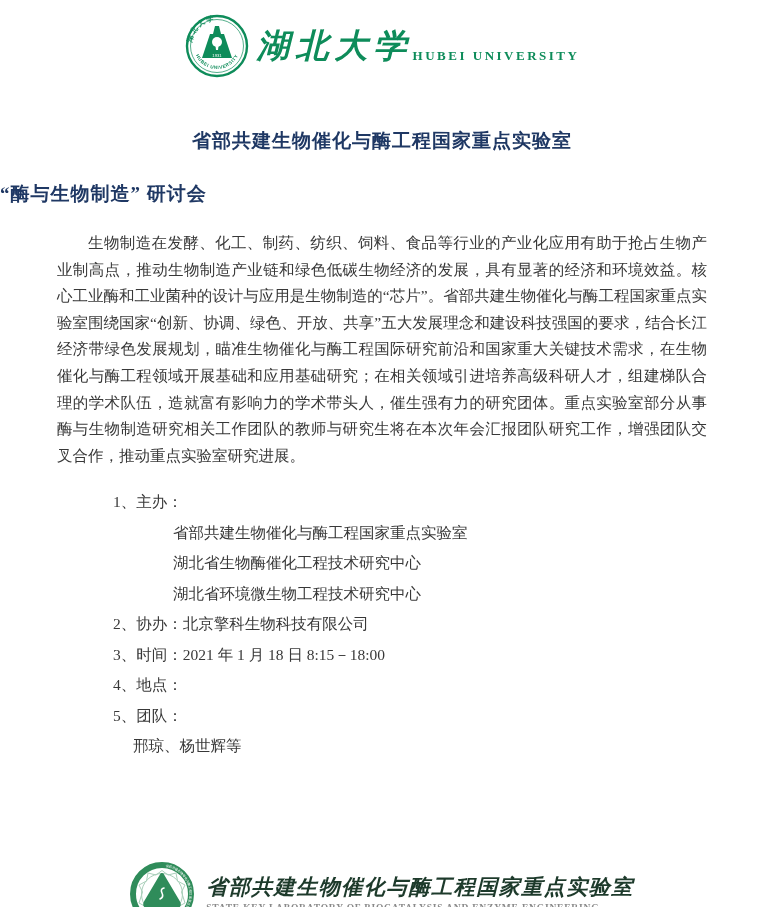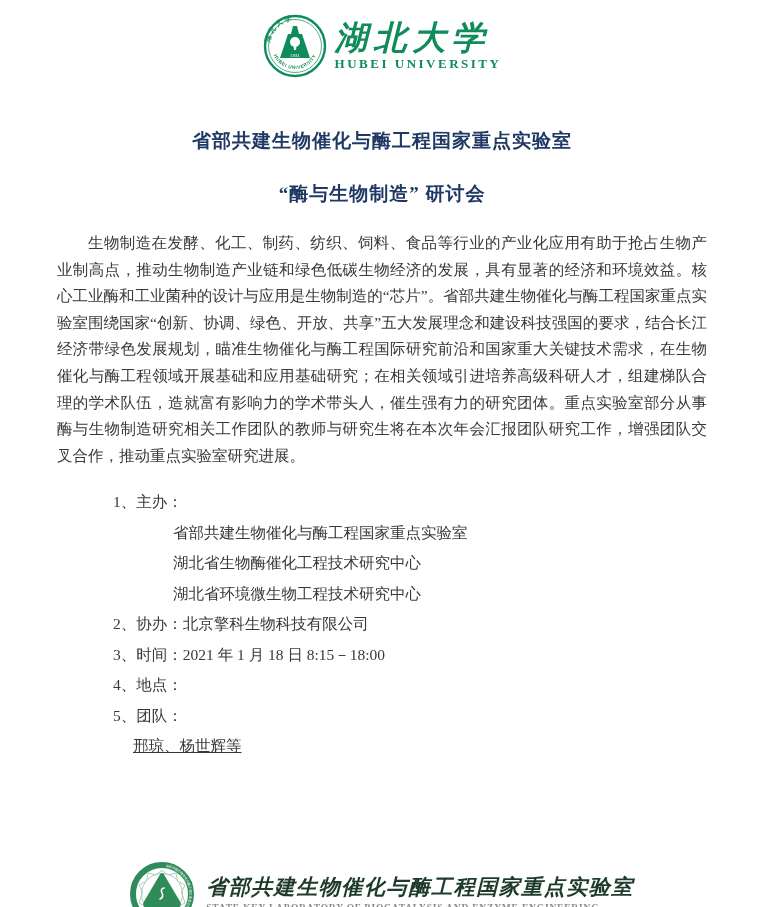--- a/index.html
+++ b/index.html
@@ -18,21 +18,21 @@
   
   .header {
     padding-top: 14px;
     height: 78px;
     display: flex;
     justify-content: center;
     align-items: center;
     gap: 8px;
   }
   .seal { width: 64px; height: 64px; flex: 0 0 auto; }
-  .hdr-wordmark { display: flex; flex-direction: column; align-items: flex-start; }
+  .hdr-wordmark { display: flex; flex-direction: row; align-items: flex-end; }
   .hdr-cn {
     font-size: 33px;
     font-weight: bold;
     font-style: italic;
     letter-spacing: 6px;
     color: var(--brand-green, #0E8C5A);
     line-height: 36px;
     white-space: nowrap;
   }
   .hdr-en {
@@ -49,21 +49,20 @@
     margin-top: 50px;
     text-align: center;
     font-size: 19px;
     font-weight: bold;
     color: var(--title-navy, #1F3864);
     line-height: 25px;
     letter-spacing: 1px;
   }
   .title2 {
     margin-top: 28px;
-    text-align: center;
     font-size: 19px;
     font-weight: bold;
     color: var(--title-navy, #1F3864);
     line-height: 25px;
     letter-spacing: 1px;
   }
 
   
   .intro {
     margin: 24px 57px 16px 57px;
@@ -74,21 +73,21 @@
     text-indent: 2em;
     color: var(--body-text, #383838);
   }
 
   
   .list { margin: 18px 0 0 113px; font-size: 15.5px; color: var(--body-text, #383838); }
   .li-row { display: flex; line-height: 30.5px; white-space: nowrap; }
   .li-num { flex: 0 0 auto; }
   .li-label { flex: 0 0 auto; }
   .li-cont { padding-left: 60px; line-height: 30.5px; white-space: nowrap; }
-  .li-wrap { padding-left: 20px; line-height: 30.5px; white-space: nowrap; text-decoration: underline; }
+  .li-wrap { padding-left: 20px; line-height: 30.5px; white-space: nowrap; }
 
   
   .footer {
     margin-top: 100px;
     display: flex;
     justify-content: center;
     align-items: center;
     gap: 12px;
   }
   .ftr-text { display: flex; flex-direction: column; align-items: flex-start; }

